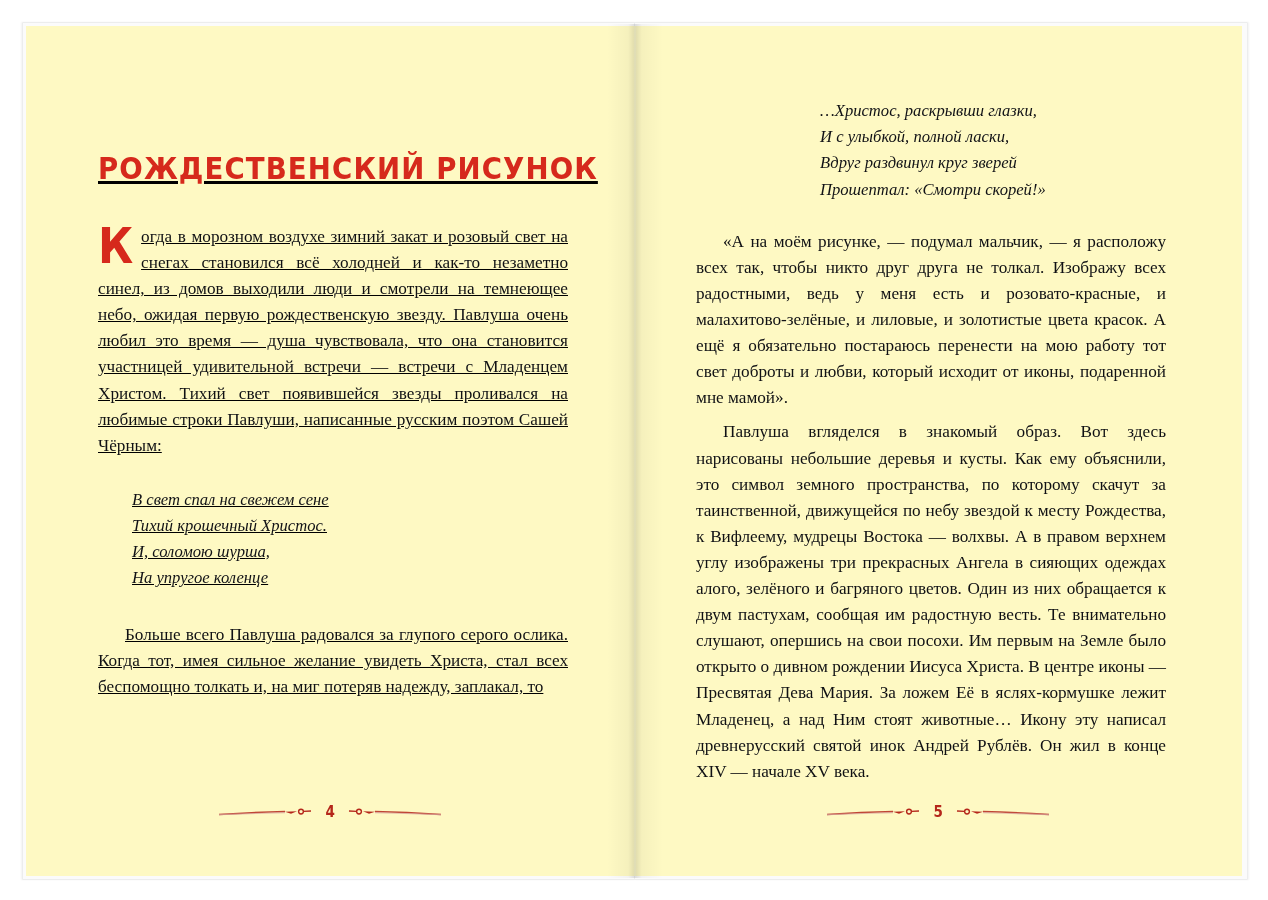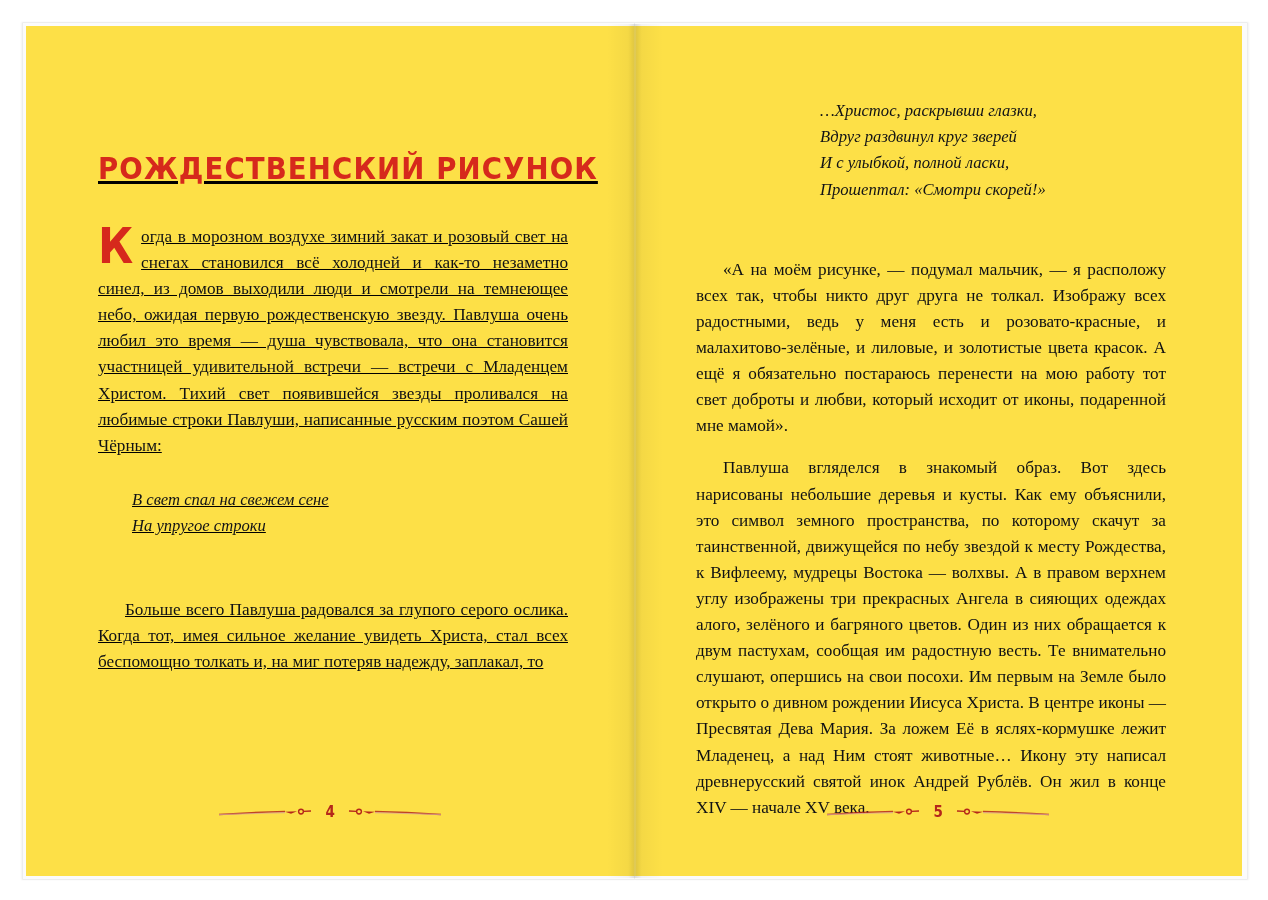--- a/index.html
+++ b/index.html
@@ -36,21 +36,21 @@
   .sheet-edge.right-outer {
     left: 634px; top: 22px;  width: 612px; height: 856px;
     box-shadow: 1px 0 2px rgba(0,0,0,0.05);
   }
 
   .page {
     position: absolute;
     top: 26px;
     width: 608px;
     height: 850px;
-    background: #fde047;
+    background: #fef9c3;
   }
   .page.left  { left: 26px;  }
   .page.right { left: 634px; }
 
   
   .gutter {
     position: absolute;
     left: 607px;
     top: 24px;
     width: 56px;
@@ -96,22 +96,22 @@
   
   .body-text {
     font-size: 17.2px;
     line-height: 26.1px;
     color: #101114;
     text-align: justify;
     text-justify: inter-word;
     margin: 0;
     hyphens: manual;
   }
-  .body-text + .body-text { margin-top: 16px; }
-  .indent { text-indent: 27px; margin-top: 28px; }
+  .body-text + .body-text { margin-top: 8px; }
+  .indent { text-indent: 27px; }
 
   
   .first-para {
     margin-top: 40px;
   }
   .drop-cap {
     float: left;
     color: #d6291c;
     font-family: "DejaVu Sans", sans-serif;
     font-weight: bold;
@@ -177,21 +177,23 @@
     <div class="text-col left-col">
 
       <h1 class="chapter-title">РОЖДЕСТВЕНСКИЙ РИСУНОК</h1>
 
       <p class="body-text first-para">
         <span class="drop-cap">К</span><span>огда в морозном воздухе зимний закат и розовый свет на снегах становился всё холодней и как-то незаметно синел, из домов выходили люди и смотрели на темнеющее небо, ожидая первую рождественскую звезду. Павлуша очень любил это время — душа чувствовала, что она становится участницей удивительной встречи — встречи с Младенцем Христом. Тихий свет появившейся звезды проливался на любимые строки Павлуши, написанные русским поэтом Сашей Чёрным:</span>
       </p>
 
       <div class="verse left-verse">
         <div class="verse-line">В свет спал на свежем сене</div>
-        <div class="verse-line">На упругое строки</div>
+        <div class="verse-line">Тихий крошечный Христос.</div>
+        <div class="verse-line">И, соломою шурша,</div>
+        <div class="verse-line">На упругое коленце</div>
       </div>
 
       <div class="para-gap-lg"></div>
 
       <p class="body-text indent">Больше всего Павлуша радовался за глупого серого ослика. Когда тот, имея сильное желание увидеть Христа, стал всех беспомощно толкать и, на миг потеряв надежду, заплакал, то</p>
     </div>
 
     <div class="page-footer">
       <svg class="ornament" width="96" height="14" viewBox="0 0 96 14">
         <path d="M2 8.6 C 22 7.2, 46 6.0, 68 5.6" stroke="#b5271b" stroke-width="1.5" fill="none" opacity="0.85"></path>
@@ -213,22 +215,22 @@
         </g>
       </svg>
     </div>
   </div>
 
   <div class="page right">
     <div class="text-col right-col">
 
       <div class="verse right-verse">
         <div class="verse-line">…Христос, раскрывши глазки,</div>
+        <div class="verse-line">И с улыбкой, полной ласки,</div>
         <div class="verse-line">Вдруг раздвинул круг зверей</div>
-        <div class="verse-line">И с улыбкой, полной ласки,</div>
         <div class="verse-line">Прошептал: «Смотри скорей!»</div>
       </div>
 
       <div class="para-gap-md"></div>
 
       <p class="body-text indent">«А на моём рисунке, — подумал мальчик, — я расположу всех так, чтобы никто друг друга не толкал. Изображу всех радостными, ведь у меня есть и розовато-красные, и малахитово-зелёные, и лиловые, и золотистые цвета красок. А ещё я обязательно постараюсь перенести на мою работу тот свет доброты и любви, который исходит от иконы, подаренной мне мамой».</p>
 
       <p class="body-text indent">Павлуша вгляделся в знакомый образ. Вот здесь нарисованы небольшие деревья и кусты. Как ему объяснили, это символ земного пространства, по которому скачут за таинственной, движущейся по небу звездой к месту Рождества, к Вифлеему, мудрецы Востока — волхвы. А в правом верхнем углу изображены три прекрасных Ангела в сияющих одеждах алого, зелёного и багряного цветов. Один из них обращается к двум пастухам, сообщая им радостную весть. Те внимательно слушают, опершись на свои посохи. Им первым на Земле было открыто о дивном рождении Иисуса Христа. В центре иконы — Пресвятая Дева Мария. За ложем Её в яслях-кормушке лежит Младенец, а над Ним стоят животные… Икону эту написал древнерусский святой инок Андрей Рублёв. Он жил в конце XIV — начале XV века.</p>
     </div>
 

